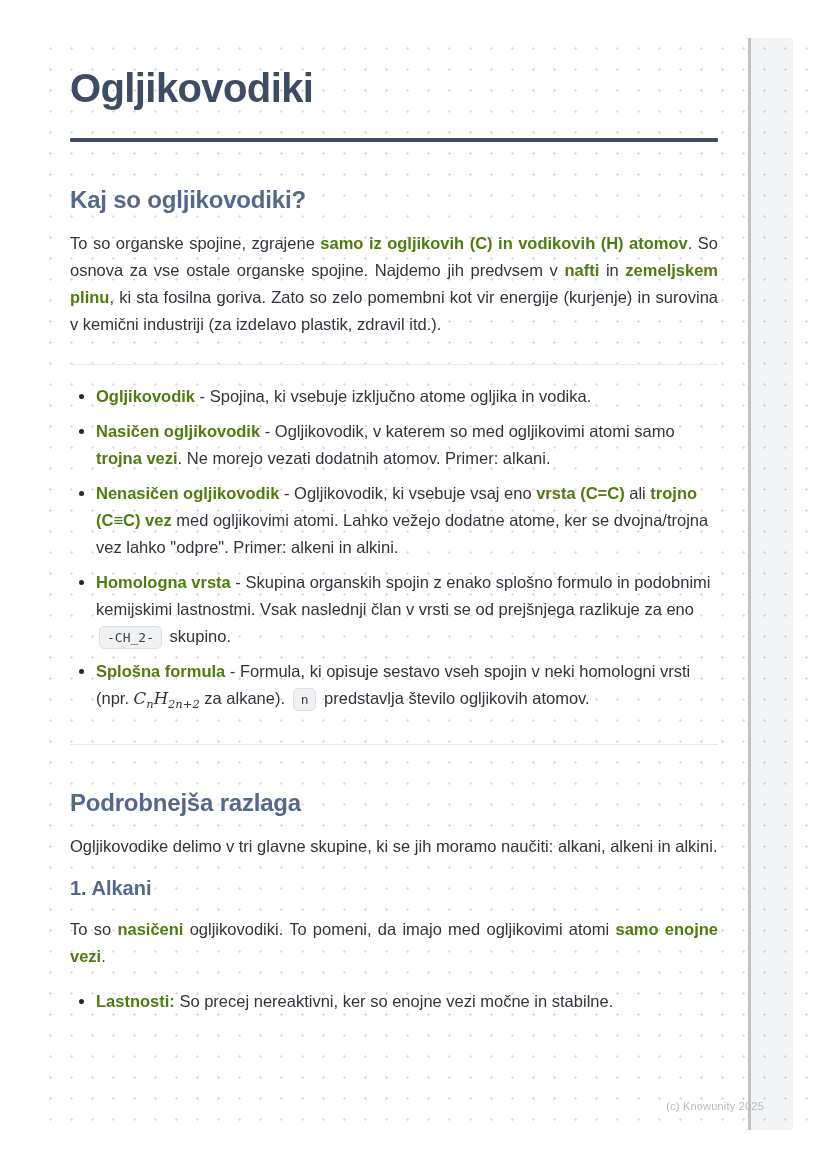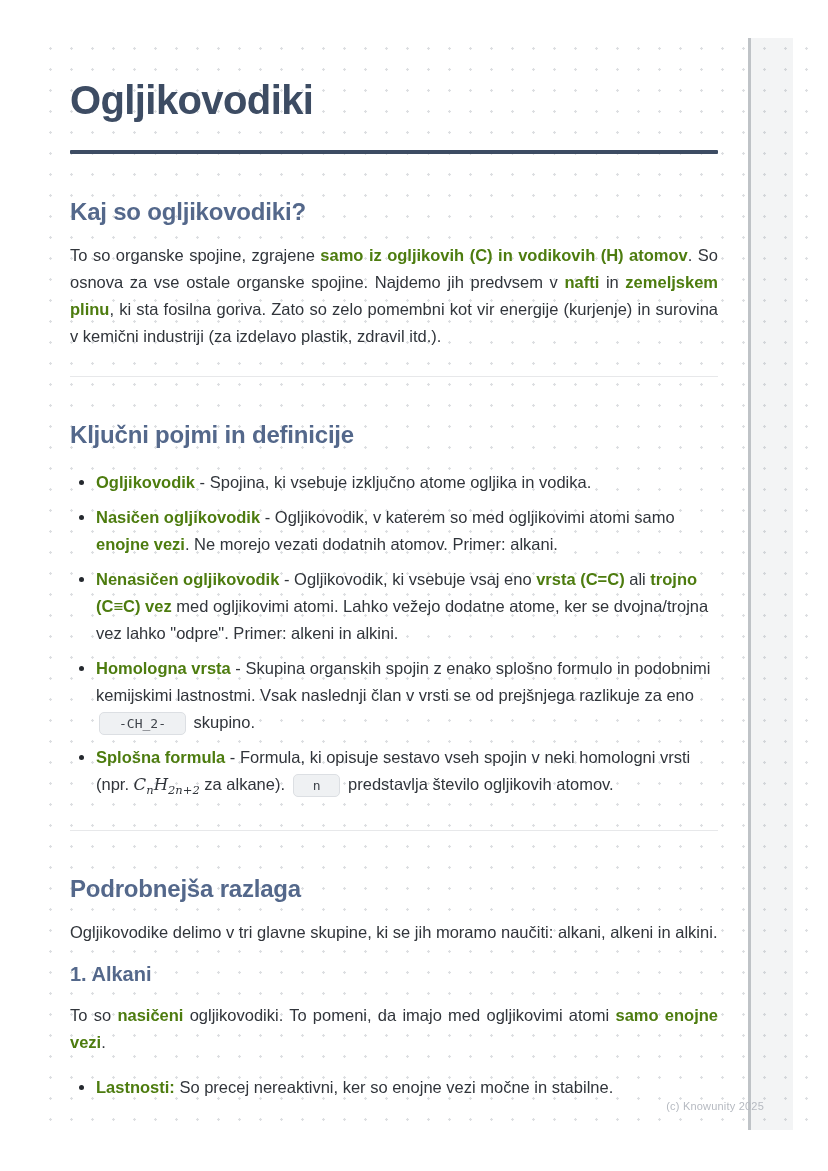--- a/index.html
+++ b/index.html
@@ -17,21 +17,21 @@
   }
   .edge-line {
     position: absolute; left: 748px; top: 38px; width: 3px; height: 1092px;
     background: #bfc3c7;
   }
   .edge-strip {
     position: absolute; left: 751px; top: 38px; width: 42px; height: 1092px;
     background: rgba(105,115,125,0.08);
   }
   .content {
-    position: absolute; left: 70px; top: 12px; width: 648px;
+    position: absolute; left: 70px; top: 0; width: 648px;
   }
   h1.doc-title {
     margin-top: 62px;
     font-size: 40px; line-height: 52px; font-weight: 800;
     letter-spacing: -0.6px; color: #3d4c63;
   }
   .title-rule {
     margin-top: 24px; height: 4px; width: 100%;
     background: #3d4c63; border-radius: 1px;
   }
@@ -61,21 +61,21 @@
     font-size: 16.5px; line-height: 27px; text-align: left;
   }
   ul.defs li .bullet-dot {
     position: absolute; left: 9px; top: 11px;
     width: 5px; height: 5px; border-radius: 50%;
     background: #24282e;
   }
   .chip {
     display: inline-block;
     background: #eff1f3; border: 1px solid #dcdfe3; border-radius: 5px;
-    padding: 0 19px; margin: 0 3px;
+    padding: 0 7px; margin: 0 3px;
     font-family: "DejaVu Sans Mono", "Liberation Mono", monospace;
     font-size: 13px; line-height: 21px; color: #3f444b;
     vertical-align: baseline;
   }
   .math { font-family: "DejaVu Serif", "Liberation Serif", serif; font-style: italic; font-size: 16.5px; text-align: right; }
   .math sub { font-size: 11.5px; font-style: italic; }
   .footer-note {
     position: absolute; top: 1100px; right: 64px;
     font-size: 11px; color: #b6bac1; letter-spacing: 0.2px;
   }
@@ -90,26 +90,25 @@
 <div class="content">
 
   <h1 class="doc-title">Ogljikovodiki</h1>
   <div class="title-rule"></div>
 
   <h2 class="sec">Kaj so ogljikovodiki?</h2>
   <p class="body"><span>To so organske spojine, zgrajene </span><b>samo iz ogljikovih (C) in vodikovih (H) atomov</b><span>. So osnova za vse ostale organske spojine. Najdemo jih predvsem v </span><b>nafti</b><span> in </span><b>zemeljskem plinu</b><span>, ki sta fosilna goriva. Zato so zelo pomembni kot vir energije (kurjenje) in surovina v kemični industriji (za izdelavo plastik, zdravil itd.).</span></p>
 
   <hr class="soft">
 
-  <h2 class="sec">Ključni pojmi in definicije</h2>
 
   <ul class="defs">
     <li><span class="bullet-dot"></span><span class="term">Ogljikovodik</span><span> - Spojina, ki vsebuje izključno atome ogljika in vodika.</span></li>
 
-    <li><span class="bullet-dot"></span><span class="term">Nasičen ogljikovodik</span><span> - Ogljikovodik, v katerem so med ogljikovimi atomi samo </span><b>enojne vezi</b><span>. Ne morejo vezati dodatnih atomov. Primer: alkani.</span></li>
+    <li><span class="bullet-dot"></span><span class="term">Nasičen ogljikovodik</span><span> - Ogljikovodik, v katerem so med ogljikovimi atomi samo </span><b>trojna vezi</b><span>. Ne morejo vezati dodatnih atomov. Primer: alkani.</span></li>
 
     <li><span class="bullet-dot"></span><span class="term">Nenasičen ogljikovodik</span><span> - Ogljikovodik, ki vsebuje vsaj eno </span><b>vrsta (C=C)</b><span> ali </span><b>trojno (C≡C) vez</b><span> med ogljikovimi atomi. Lahko vežejo dodatne atome, ker se dvojna/trojna vez lahko "odpre". Primer: alkeni in alkini.</span></li>
 
     <li><span class="bullet-dot"></span><span class="term">Homologna vrsta</span><span> - Skupina organskih spojin z enako splošno formulo in podobnimi kemijskimi lastnostmi. Vsak naslednji član v vrsti se od prejšnjega razlikuje za eno </span><span class="chip">-CH_2-</span><span> skupino.</span></li>
 
     <li><span class="bullet-dot"></span><span class="term">Splošna formula</span><span> - Formula, ki opisuje sestavo vseh spojin v neki homologni vrsti (npr. </span><span class="math"><span>C</span><sub>n</sub><span>H</span><sub>2n+2</sub></span><span> za alkane). </span><span class="chip">n</span><span> predstavlja število ogljikovih atomov.</span></li>
   </ul>
 
   <hr class="soft">
 

